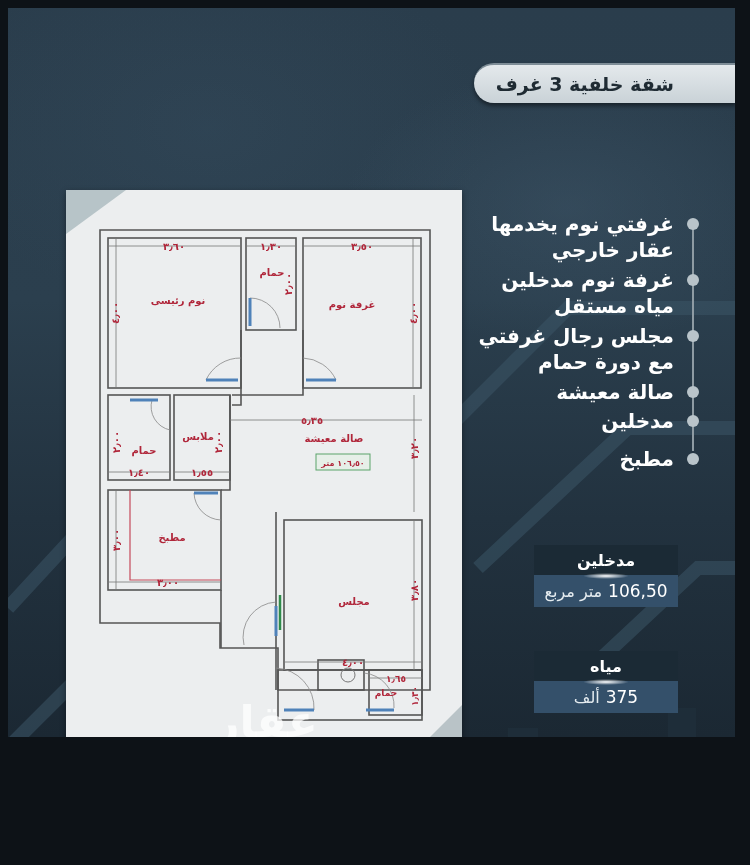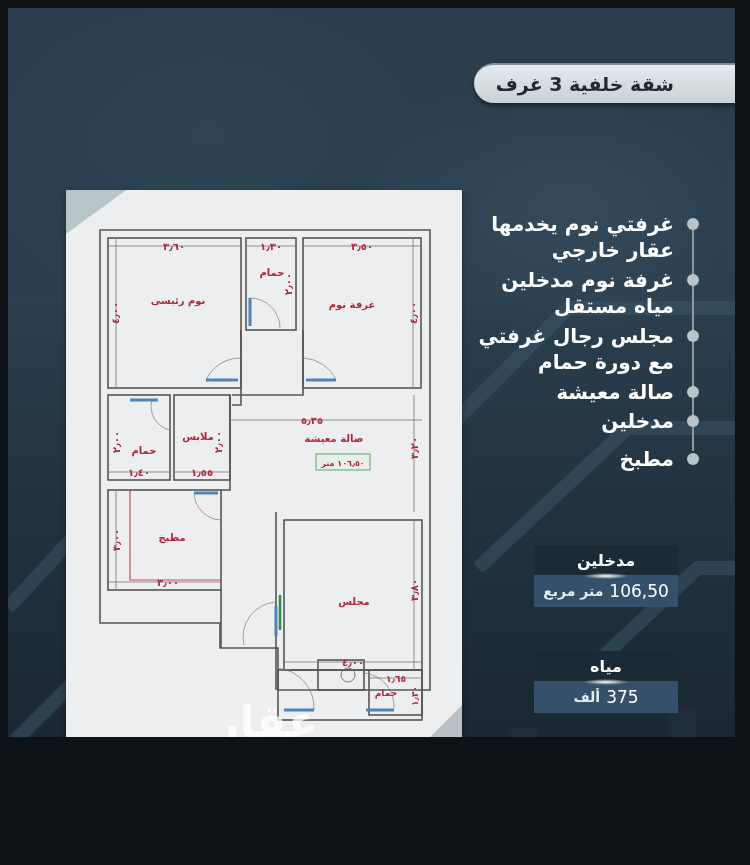--- a/index.html
+++ b/index.html
@@ -30,21 +30,21 @@
   .feat{position:relative;direction:rtl;padding-right:30px;color:#fff;font-size:20px;font-weight:bold;line-height:26px}
   .feat .dot{position:absolute;right:5px;top:7px;width:12px;height:12px;border-radius:50%;background:#b9c4ca}
   .feat.two{margin-bottom:4px}
   .info{position:absolute;left:526px;width:144px}
   .info .lbl{height:30px;background:#1b2a35;color:#fff;font-size:16px;font-weight:bold;
     display:flex;align-items:center;justify-content:center;direction:rtl;position:relative}
   .info .glow{position:absolute;left:50%;bottom:-4px;width:46px;height:6px;margin-left:-23px;
     background:radial-gradient(ellipse at center,#fff 0%,rgba(255,255,255,.5) 35%,transparent 70%)}
   .info .val{height:32px;background:#34506a;color:#fff;display:flex;align-items:center;justify-content:center;direction:rtl;gap:6px}
   .info .val .num{font-size:17px;font-weight:normal}
-  .info .val .unit{font-size:14px;font-weight:bold;color:#e5ecf0}
+  .info .val .unit{font-size:16px;font-weight:normal;color:#e5ecf0}
   .dots{position:absolute;left:598px;top:856px;display:flex;gap:9px}
   .dots i{display:block;width:2px;height:2px;background:#7f8f99;border-radius:1px}
   .lbl-red{fill:#b0263a;font-size:10px;font-family:"DejaVu Sans",sans-serif;font-weight:bold}
 </style>
 </head>
 <body>
 
 <div class="frame">
   <svg class="bldg" viewBox="0 0 727 865">
     <g fill="none" stroke="#3b5566" stroke-width="14" opacity=".55">

